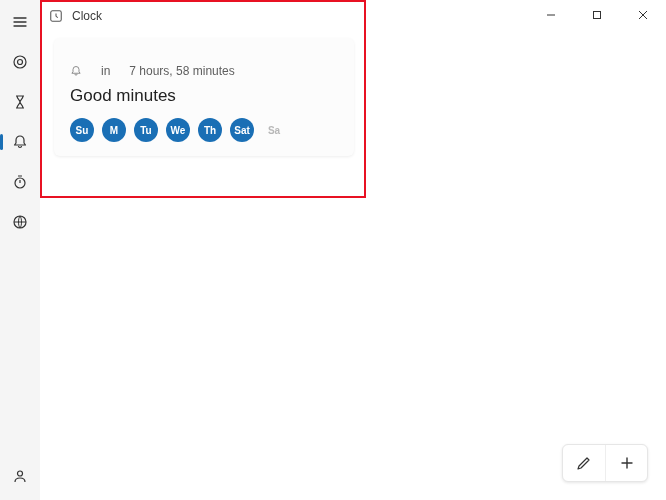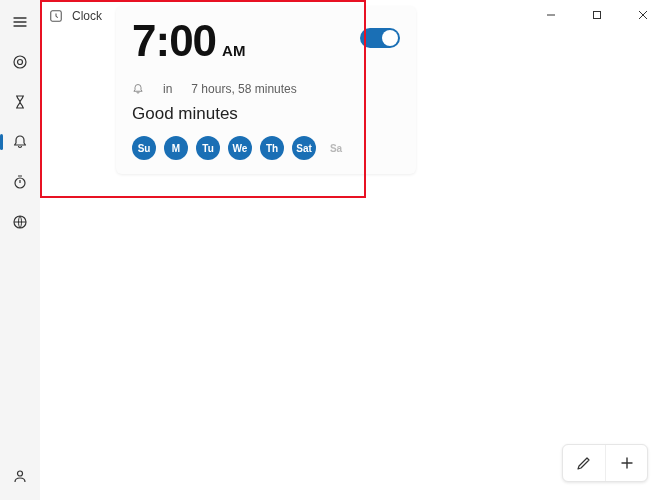--- a/index.html
+++ b/index.html
@@ -41,21 +41,21 @@
     bottom: 6px;
     width: 3px;
     background: #1a6fb5;
     border-radius: 2px;
   }
   .sidebar-spacer { flex: 1; }
   .main {
     flex: 1;
     background: #fff;
     display: flex;
-    flex-direction: row;
+    flex-direction: column;
     position: relative;
   }
   .titlebar {
     height: 32px;
     display: flex;
     align-items: center;
     padding-left: 8px;
   }
   .titlebar .app-icon {
     width: 16px;
@@ -266,27 +266,20 @@
       <svg width="14" height="14" viewBox="0 0 16 16">
           <rect x="2" y="2" width="12" height="12" rx="2" stroke="#555" stroke-width="1.2" fill="none"></rect>
           <path d="M8 5v3l2 2" stroke="#555" stroke-width="1.2" fill="none"></path>
         </svg>
     </span>
     <span class="app-title">Clock</span>
   </div>
 
   <div class="content">
     <div class="alarm-card">
-      <div class="alarm-time-row">
-        <div class="alarm-time">
-          <span class="alarm-time-main">7:00</span>
-          <span class="alarm-time-ampm">AM</span>
-        </div>
-        <div class="toggle"></div>
-      </div>
       <div class="alarm-remaining">
         <span>
           <svg width="12" height="12" viewBox="0 0 16 16">
               <path d="M8 2a4 4 0 00-4 4v3l-1.5 2h11L12 9V6a4 4 0 00-4-4zM6.5 12a1.5 1.5 0 003 0" stroke="#777" stroke-width="1.1" fill="none"></path>
             </svg>
         </span>
         <span>in</span>
         <span>7 hours, 58 minutes</span>
       </div>
       <div class="alarm-name">Good minutes</div>

